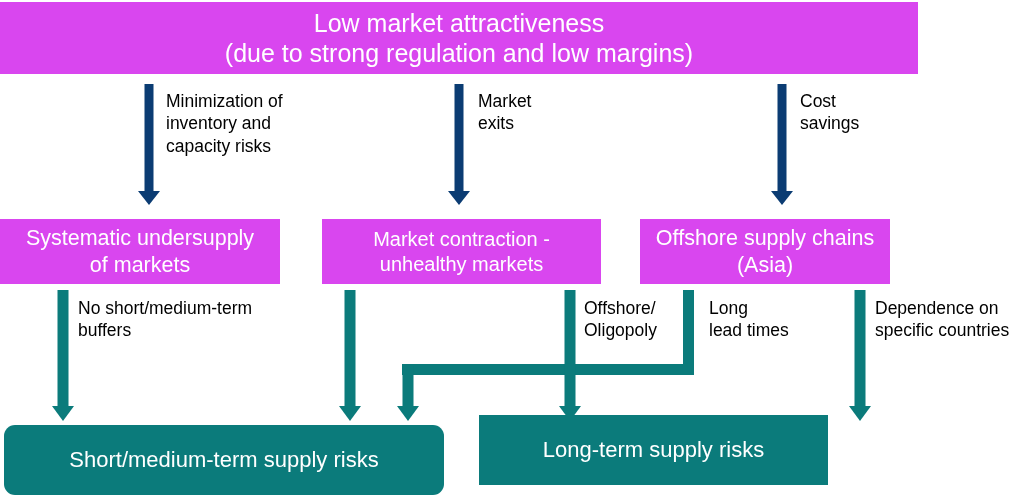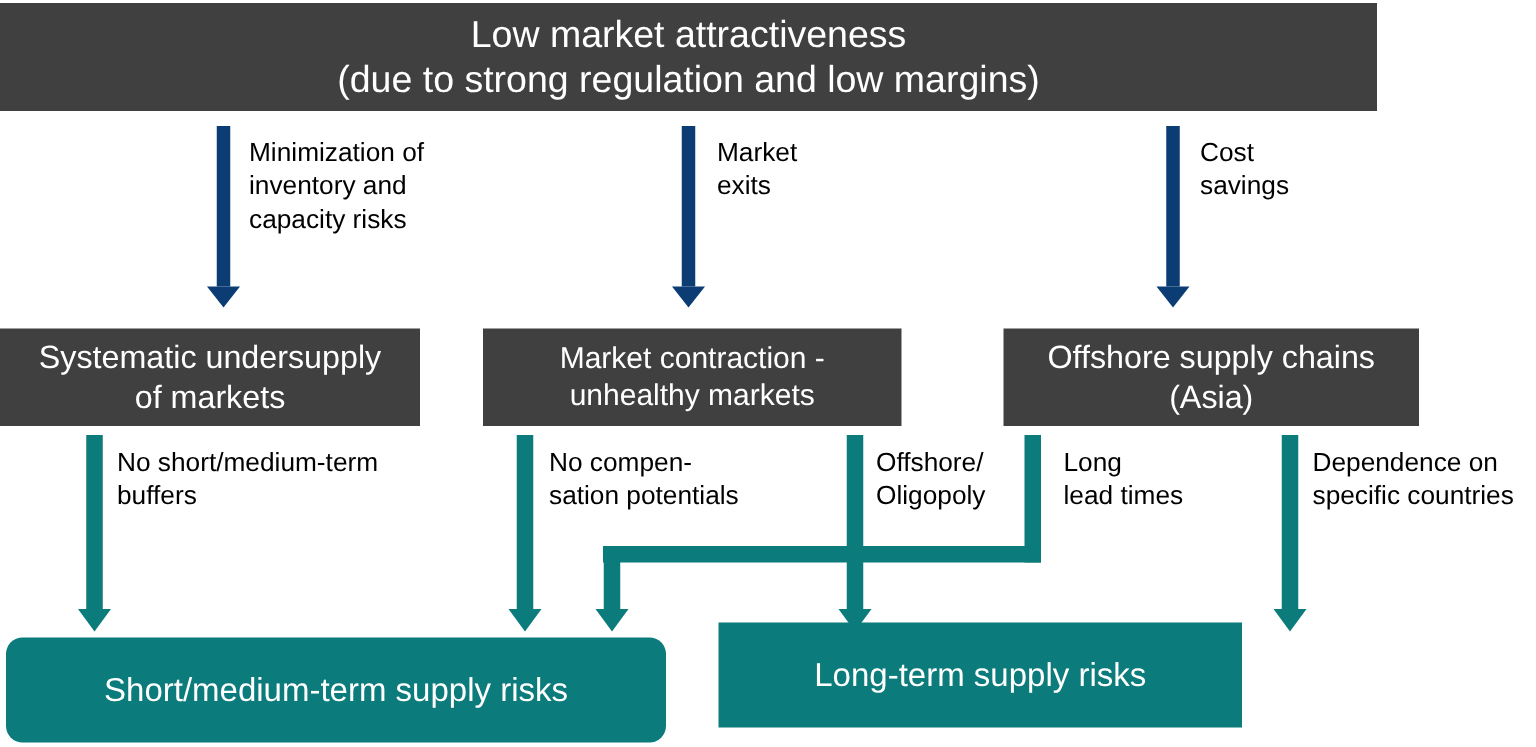--- a/index.html
+++ b/index.html
@@ -24,30 +24,30 @@
     display: flex;
     align-items: center;
     justify-content: center;
     text-align: center;
     color: #ffffff;
     line-height: 1.22;
     box-sizing: border-box;
     padding: 2px 6px;
     white-space: pre-line;
   }
-  .box.blue { background: #404040; }
+  .box.blue { background: #d946ef; }
   .box.teal { background: #0b7b7b; }
 
   #box-top {
     left: 0px; top: 2px; width: 918px; height: 72px;
     font-size: 25px;
   }
   #box-mid-1 { left: 0px;   top: 219px; width: 280px; height: 65px; font-size: 21.5px; }
   #box-mid-2 { left: 322px; top: 219px; width: 279px; height: 65px; font-size: 20px; }
-  #box-mid-3 { left: 669px; top: 219px; width: 277px; height: 65px; font-size: 21.5px; }
+  #box-mid-3 { left: 640px; top: 219px; width: 250px; height: 65px; font-size: 21.5px; }
 
   #box-bot-1 { left: 4px;   top: 425px; width: 440px; height: 70px; font-size: 22px; border-radius: 11px; }
   #box-bot-2 { left: 479px; top: 415px; width: 349px; height: 70px; font-size: 22px; }
 
   
   .arrow {
     position: absolute;
   }
   .arrow .shaft {
     position: absolute;
@@ -143,22 +143,20 @@
     <div class="shaft"></div>
     <div class="head"></div>
   </div>
   <div class="edge-label" style="left:78px; top:297px; width:210px;">No short/medium-term
 buffers</div>
 
   <div class="arrow teal full" style="left:337px;">
     <div class="shaft"></div>
     <div class="head"></div>
   </div>
-  <div class="edge-label" style="left:366px; top:297px; width:200px;">No compen-
-sation potentials</div>
 
   <div class="arrow teal short" style="left:395px;">
     <div class="shaft"></div>
     <div class="head"></div>
   </div>
 
   <div class="arrow teal full" style="left:557px;">
     <div class="shaft"></div>
     <div class="head"></div>
   </div>

